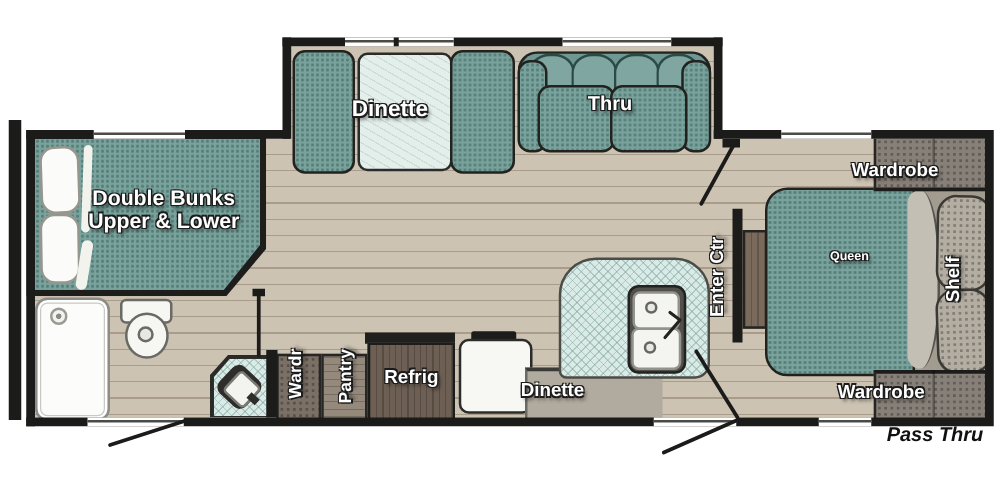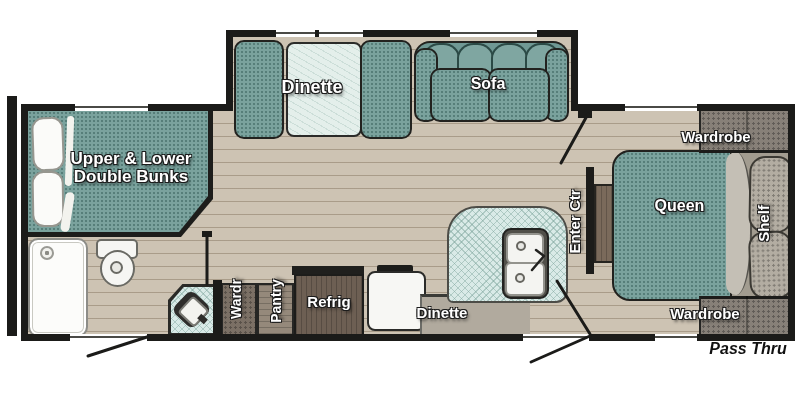--- a/index.html
+++ b/index.html
@@ -154,27 +154,27 @@
         <line x1="404" y1="299.5" x2="404" y2="316.5"></line>
     </g>
     <g>
       <circle cx="521" cy="246" r="4" fill="#e8e8e4" stroke="#66655f" stroke-width="2"></circle>
       <circle cx="520" cy="278" r="4" fill="#e8e8e4" stroke="#66655f" stroke-width="2"></circle>
       <path d="M536 250 l8 6 M544 256 l-12 14" stroke="#222220" stroke-width="2.5" fill="none" stroke-linecap="round"></path>
     </g>
   </svg>
 
   <div class="lbl" style="left:31px;top:150px;width:200px;font-size:17px;line-height:18px;">
+    <div>Double Bunks</div>
     <div>Upper &amp; Lower</div>
-    <div>Double Bunks</div>
   </div>
   <div class="lbl" style="left:242px;top:77px;width:140px;font-size:18px;">Dinette</div>
-  <div class="lbl" style="left:428px;top:75px;width:120px;font-size:16px;">Sofa</div>
+  <div class="lbl" style="left:428px;top:75px;width:120px;font-size:16px;">Thru</div>
   <div class="lbl" style="left:631px;top:128px;width:170px;font-size:15px;">Wardrobe</div>
-  <div class="lbl" style="left:622px;top:196px;width:115px;font-size:16px;line-height:19px;">
+  <div class="lbl" style="left:622px;top:196px;width:115px;font-size:10px;line-height:19px;">
     <div>Queen</div>
   </div>
   <div class="lbl vlbl" style="left:733px;top:215px;width:60px;font-size:15px;">Shelf</div>
   <div class="lbl vlbl" style="left:519px;top:213px;width:110px;font-size:15px;">Enter Ctr</div>
   <div class="lbl vlbl" style="left:201px;top:291px;width:70px;font-size:14px;">Wardr</div>
   <div class="lbl vlbl" style="left:241px;top:293px;width:70px;font-size:14px;">Pantry</div>
   <div class="lbl" style="left:294px;top:293px;width:70px;font-size:15px;text-align:center;">Refrig</div>
   <div class="lbl" style="left:382px;top:304px;width:120px;font-size:15px;">Dinette</div>
   <div class="lbl" style="left:615px;top:305px;width:180px;font-size:15px;">Wardrobe</div>
   <div class="blk-lbl" style="left:668px;top:340px;width:160px;font-size:16px;">Pass Thru</div>

